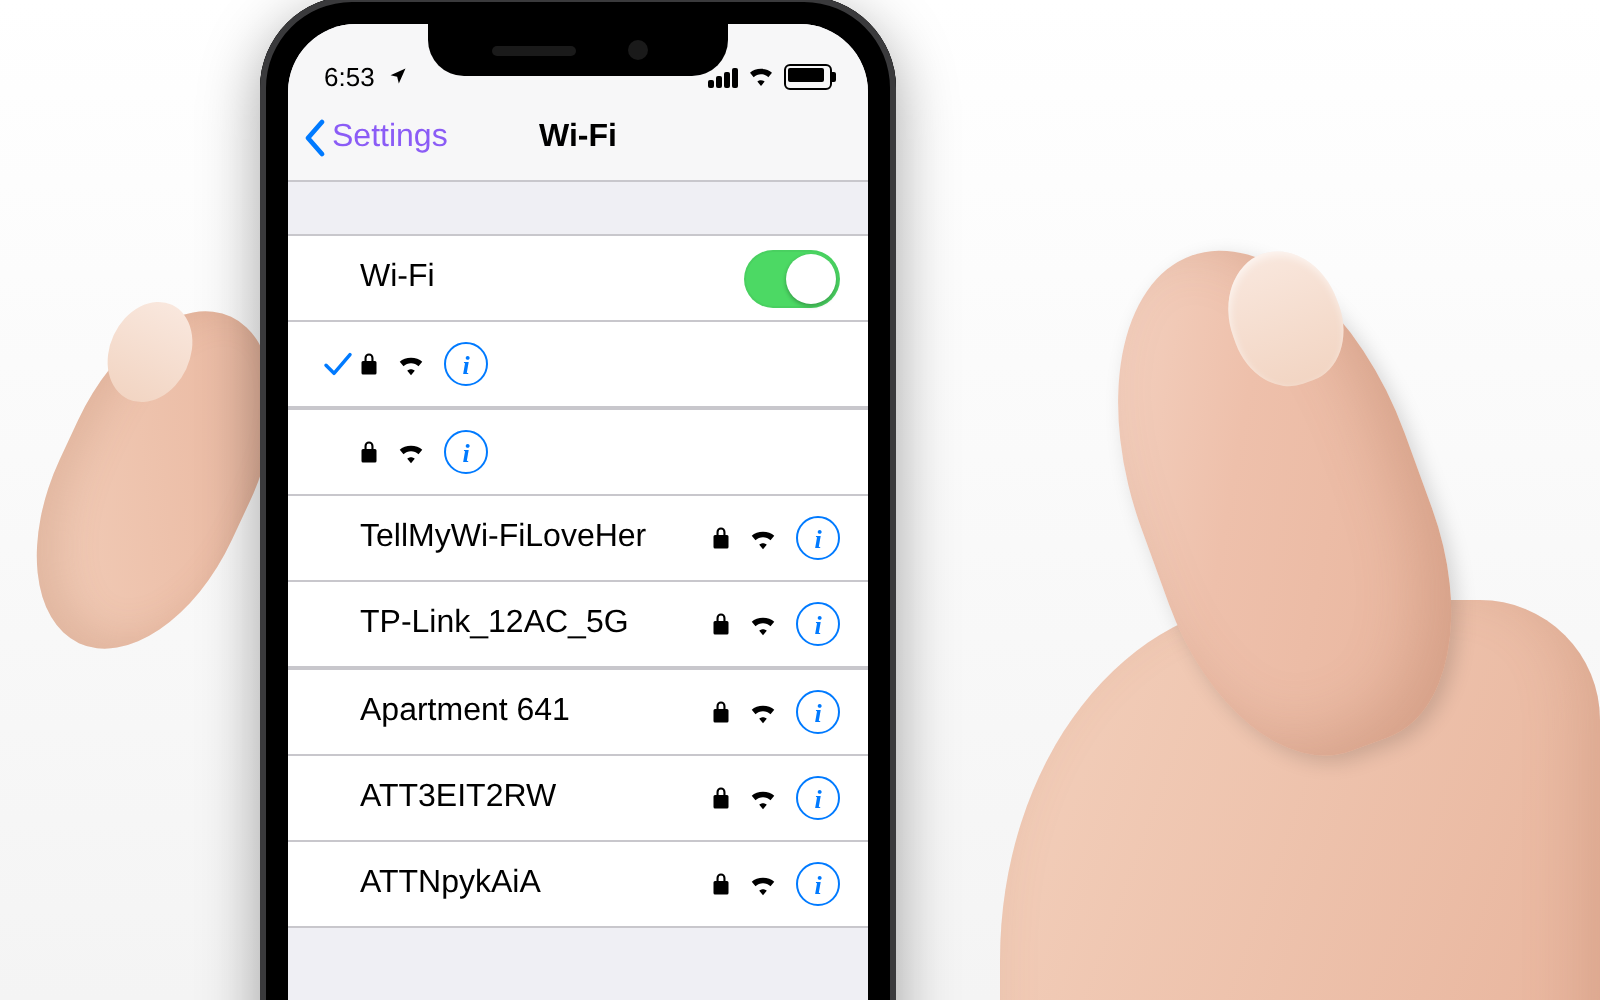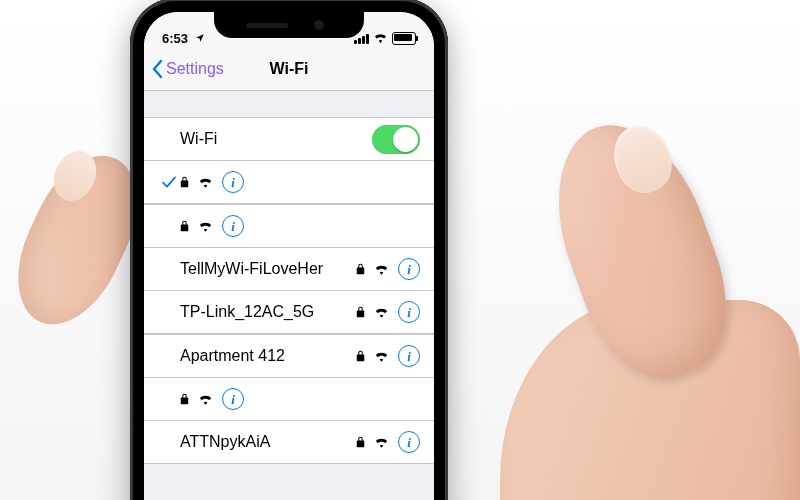--- a/index.html
+++ b/index.html
@@ -10,21 +10,21 @@
   .hand-right{position:absolute;right:0;top:300px;width:300px;height:260px;border-radius:140px 60px 0 0/180px 60px 0 0;background:linear-gradient(110deg,#f3d0bc,#e8b49c);box-shadow:inset -10px -10px 30px rgba(160,100,70,.2)}
   .thumb-left{position:absolute;left:30px;top:150px;width:95px;height:180px;border-radius:60px/100px;background:linear-gradient(60deg,#f3d0bc,#e8b49c);transform:rotate(25deg);box-shadow:inset 8px -8px 20px rgba(160,100,70,.2)}
   .nail-left{position:absolute;left:55px;top:150px;width:40px;height:52px;border-radius:50%;background:linear-gradient(#f9e7dd,#f2d5c3);transform:rotate(25deg)}
   
   .phone{position:absolute;left:130px;top:-2px;width:318px;height:640px;border-radius:46px;background:#000;box-shadow:0 8px 30px rgba(0,0,0,.35),inset 0 0 0 3px #3a3a3c,inset 0 0 0 6px #000}
   .screen{position:absolute;inset:14px;border-radius:34px;background:#efeff4;overflow:hidden}
   .notch{position:absolute;top:0;left:50%;transform:translateX(-50%);width:150px;height:26px;background:#000;border-radius:0 0 18px 18px;z-index:5}
   .notch::before{content:"";position:absolute;left:32px;top:11px;width:42px;height:5px;border-radius:3px;background:#1a1a1a}
   .notch::after{content:"";position:absolute;right:40px;top:8px;width:10px;height:10px;border-radius:50%;background:#1a1a1a}
   
-  .status{height:34px;display:flex;justify-content:space-between;align-items:flex-end;padding:0 18px 2px;font-size:13px;font-weight:700;color:#000;background:#f7f7f8}
+  .status{height:34px;display:flex;justify-content:space-between;align-items:flex-end;padding:0 18px 2px;font-size:13px;font-weight:400;color:#000;background:#f7f7f8}
   .status .right{display:flex;align-items:center;gap:4px}
   .sb-sig{display:inline-flex;align-items:flex-end;gap:1px}
   .sb-sig i{width:3px;background:#000;display:inline-block;border-radius:1px}
   .sb-sig i:nth-child(1){height:4px}.sb-sig i:nth-child(2){height:6px}.sb-sig i:nth-child(3){height:8px}.sb-sig i:nth-child(4){height:10px}
   .sb-batt{width:22px;height:11px;border:1px solid #000;border-radius:3px;position:relative}
   .sb-batt::after{content:"";position:absolute;right:-3px;top:3px;width:2px;height:5px;background:#000;border-radius:0 1px 1px 0}
   .sb-batt i{display:block;margin:1px;height:7px;width:18px;background:#000;border-radius:1px}
   
   .nav{height:42px;background:#f7f7f8;border-bottom:1px solid #c8c7cc;display:flex;align-items:center;position:relative}
   .back{display:flex;align-items:center;color:#8b5cf6;font-size:16px;padding-left:6px;gap:2px}
@@ -176,37 +176,38 @@
                 </svg>
               </span>
               <span class="info">i</span>
             </span>
           </div>
         </div>
 
       <div id="other-networks">
           <div class="cell group-first">
             <span class="lead"></span>
-            <span class="label">Apartment 412</span>
-            <span class="acc">
-              <span class="lock">
-                <svg width="9" height="12" viewBox="0 0 12 16">
-                  <path d="M3 6V4a3 3 0 016 0v2h1a1 1 0 011 1v7a1 1 0 01-1 1H2a1 1 0 01-1-1V7a1 1 0 011-1h1zm1.4 0h3.2V4A1.6 1.6 0 006 2.4 1.6 1.6 0 004.4 4v2z" fill="#000"></path>
-                </svg>
-              </span>
-              <span class="wifi">
-                <svg width="15" height="12" viewBox="0 0 24 18">
-                  <path d="M12 18l-3-3.6c1.7-1.6 4.3-1.6 6 0L12 18zm-6-7.2l-3-3.6C7.2 2.9 16.8 2.9 21 7.2l-3 3.6c-3.2-3.2-8.8-3.2-12 0z" fill="#000"></path>
-                </svg>
-              </span>
-              <span class="info">i</span>
-            </span>
-          </div>
-          <div class="cell">
-            <span class="lead"></span>
+            <span class="label">Apartment 641</span>
+            <span class="acc">
+              <span class="lock">
+                <svg width="9" height="12" viewBox="0 0 12 16">
+                  <path d="M3 6V4a3 3 0 016 0v2h1a1 1 0 011 1v7a1 1 0 01-1 1H2a1 1 0 01-1-1V7a1 1 0 011-1h1zm1.4 0h3.2V4A1.6 1.6 0 006 2.4 1.6 1.6 0 004.4 4v2z" fill="#000"></path>
+                </svg>
+              </span>
+              <span class="wifi">
+                <svg width="15" height="12" viewBox="0 0 24 18">
+                  <path d="M12 18l-3-3.6c1.7-1.6 4.3-1.6 6 0L12 18zm-6-7.2l-3-3.6C7.2 2.9 16.8 2.9 21 7.2l-3 3.6c-3.2-3.2-8.8-3.2-12 0z" fill="#000"></path>
+                </svg>
+              </span>
+              <span class="info">i</span>
+            </span>
+          </div>
+          <div class="cell">
+            <span class="lead"></span>
+            <span class="label">ATT3EIT2RW</span>
             <span class="acc">
               <span class="lock">
                 <svg width="9" height="12" viewBox="0 0 12 16">
                   <path d="M3 6V4a3 3 0 016 0v2h1a1 1 0 011 1v7a1 1 0 01-1 1H2a1 1 0 01-1-1V7a1 1 0 011-1h1zm1.4 0h3.2V4A1.6 1.6 0 006 2.4 1.6 1.6 0 004.4 4v2z" fill="#000"></path>
                 </svg>
               </span>
               <span class="wifi">
                 <svg width="15" height="12" viewBox="0 0 24 18">
                   <path d="M12 18l-3-3.6c1.7-1.6 4.3-1.6 6 0L12 18zm-6-7.2l-3-3.6C7.2 2.9 16.8 2.9 21 7.2l-3 3.6c-3.2-3.2-8.8-3.2-12 0z" fill="#000"></path>
                 </svg>

